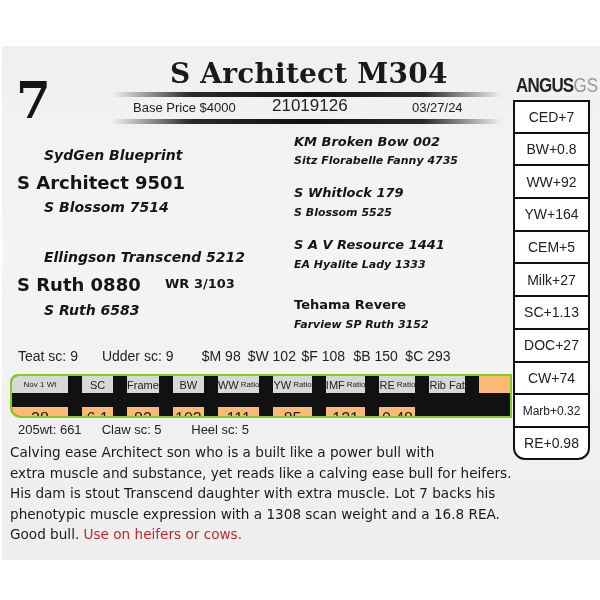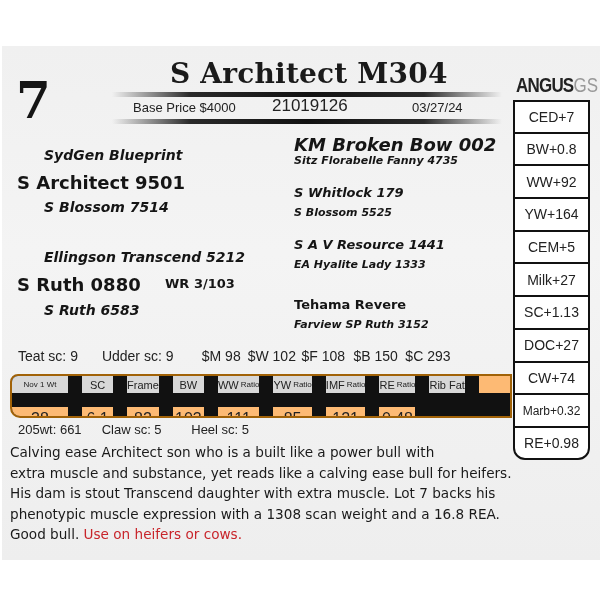--- a/index.html
+++ b/index.html
@@ -49,35 +49,35 @@
     .pedigree { position: absolute; font-family: "DejaVu Sans", sans-serif; color: #151515; }
     .ped-sire-sire { left: 44px; top: 147px; font-size: 14px; font-style: italic; font-weight: bold; }
     .ped-sire { left: 17px; top: 172px; font-size: 18px; font-weight: bold; }
     .ped-sire-dam { left: 44px; top: 199px; font-size: 14px; font-style: italic; font-weight: bold; }
 
     .ped-dam-sire { left: 44px; top: 249px; font-size: 14px; font-style: italic; font-weight: bold; }
     .ped-dam { left: 17px; top: 274px; font-size: 18px; font-weight: bold; }
     .ped-dam-record { left: 165px; top: 276px; font-size: 13px; font-weight: bold; }
     .ped-dam-dam { left: 44px; top: 302px; font-size: 14px; font-style: italic; font-weight: bold; }
 
-    .ped-r1 { left: 294px; top: 134px; font-size: 18px; font-style: italic; font-weight: bold; }
+    .ped-r1 { left: 294px; top: 134px; font-size: 13px; font-style: italic; font-weight: bold; }
     .ped-r2 { left: 294px; top: 154px; font-size: 11px; font-style: italic; font-weight: bold; }
     .ped-r3 { left: 294px; top: 185px; font-size: 13px; font-style: italic; font-weight: bold; }
     .ped-r4 { left: 294px; top: 206px; font-size: 11px; font-style: italic; font-weight: bold; }
     .ped-r5 { left: 294px; top: 237px; font-size: 13px; font-style: italic; font-weight: bold; }
     .ped-r6 { left: 294px; top: 258px; font-size: 11px; font-style: italic; font-weight: bold; }
     .ped-r7 { left: 294px; top: 297px; font-size: 13px; font-weight: bold; }
     .ped-r8 { left: 294px; top: 318px; font-size: 11px; font-style: italic; font-weight: bold; }
 
     .scores-row { position: absolute; left: 18px; top: 348px; font-family: "Liberation Sans", sans-serif; font-size: 14px; color: #222; white-space: nowrap; }
     .scores-row span { display: inline-block; }
 
     .data-table {
       position: absolute; left: 10px; top: 374px; width: 502px; height: 44px;
-      border: 2px solid #a16207; border-radius: 0 0 0 10px; border-top-left-radius: 8px;
+      border: 2px solid #84cc16; border-radius: 0 0 0 10px; border-top-left-radius: 8px;
       display: grid; grid-template-columns: 56px repeat(9, 1fr); grid-template-rows: 17px 23px;
       background: #111; gap: 14px; overflow: hidden;
     }
     .th { background: #d8d8d8; font-family: "Liberation Sans", sans-serif; font-size: 11px; display: flex; align-items: center; justify-content: center; color: #222; white-space: nowrap; }
     .th.tiny { font-size: 8px; }
     .th .sub { font-size: 8px; margin-left: 2px; }
     .td { background: #fdba74; font-family: "Liberation Sans", sans-serif; font-size: 16px; display: flex; align-items: center; justify-content: center; color: #222; text-align: center; }
 
     .extras-row { position: absolute; left: 18px; top: 422px; font-family: "Liberation Sans", sans-serif; font-size: 13px; color: #222; white-space: nowrap; }
 

